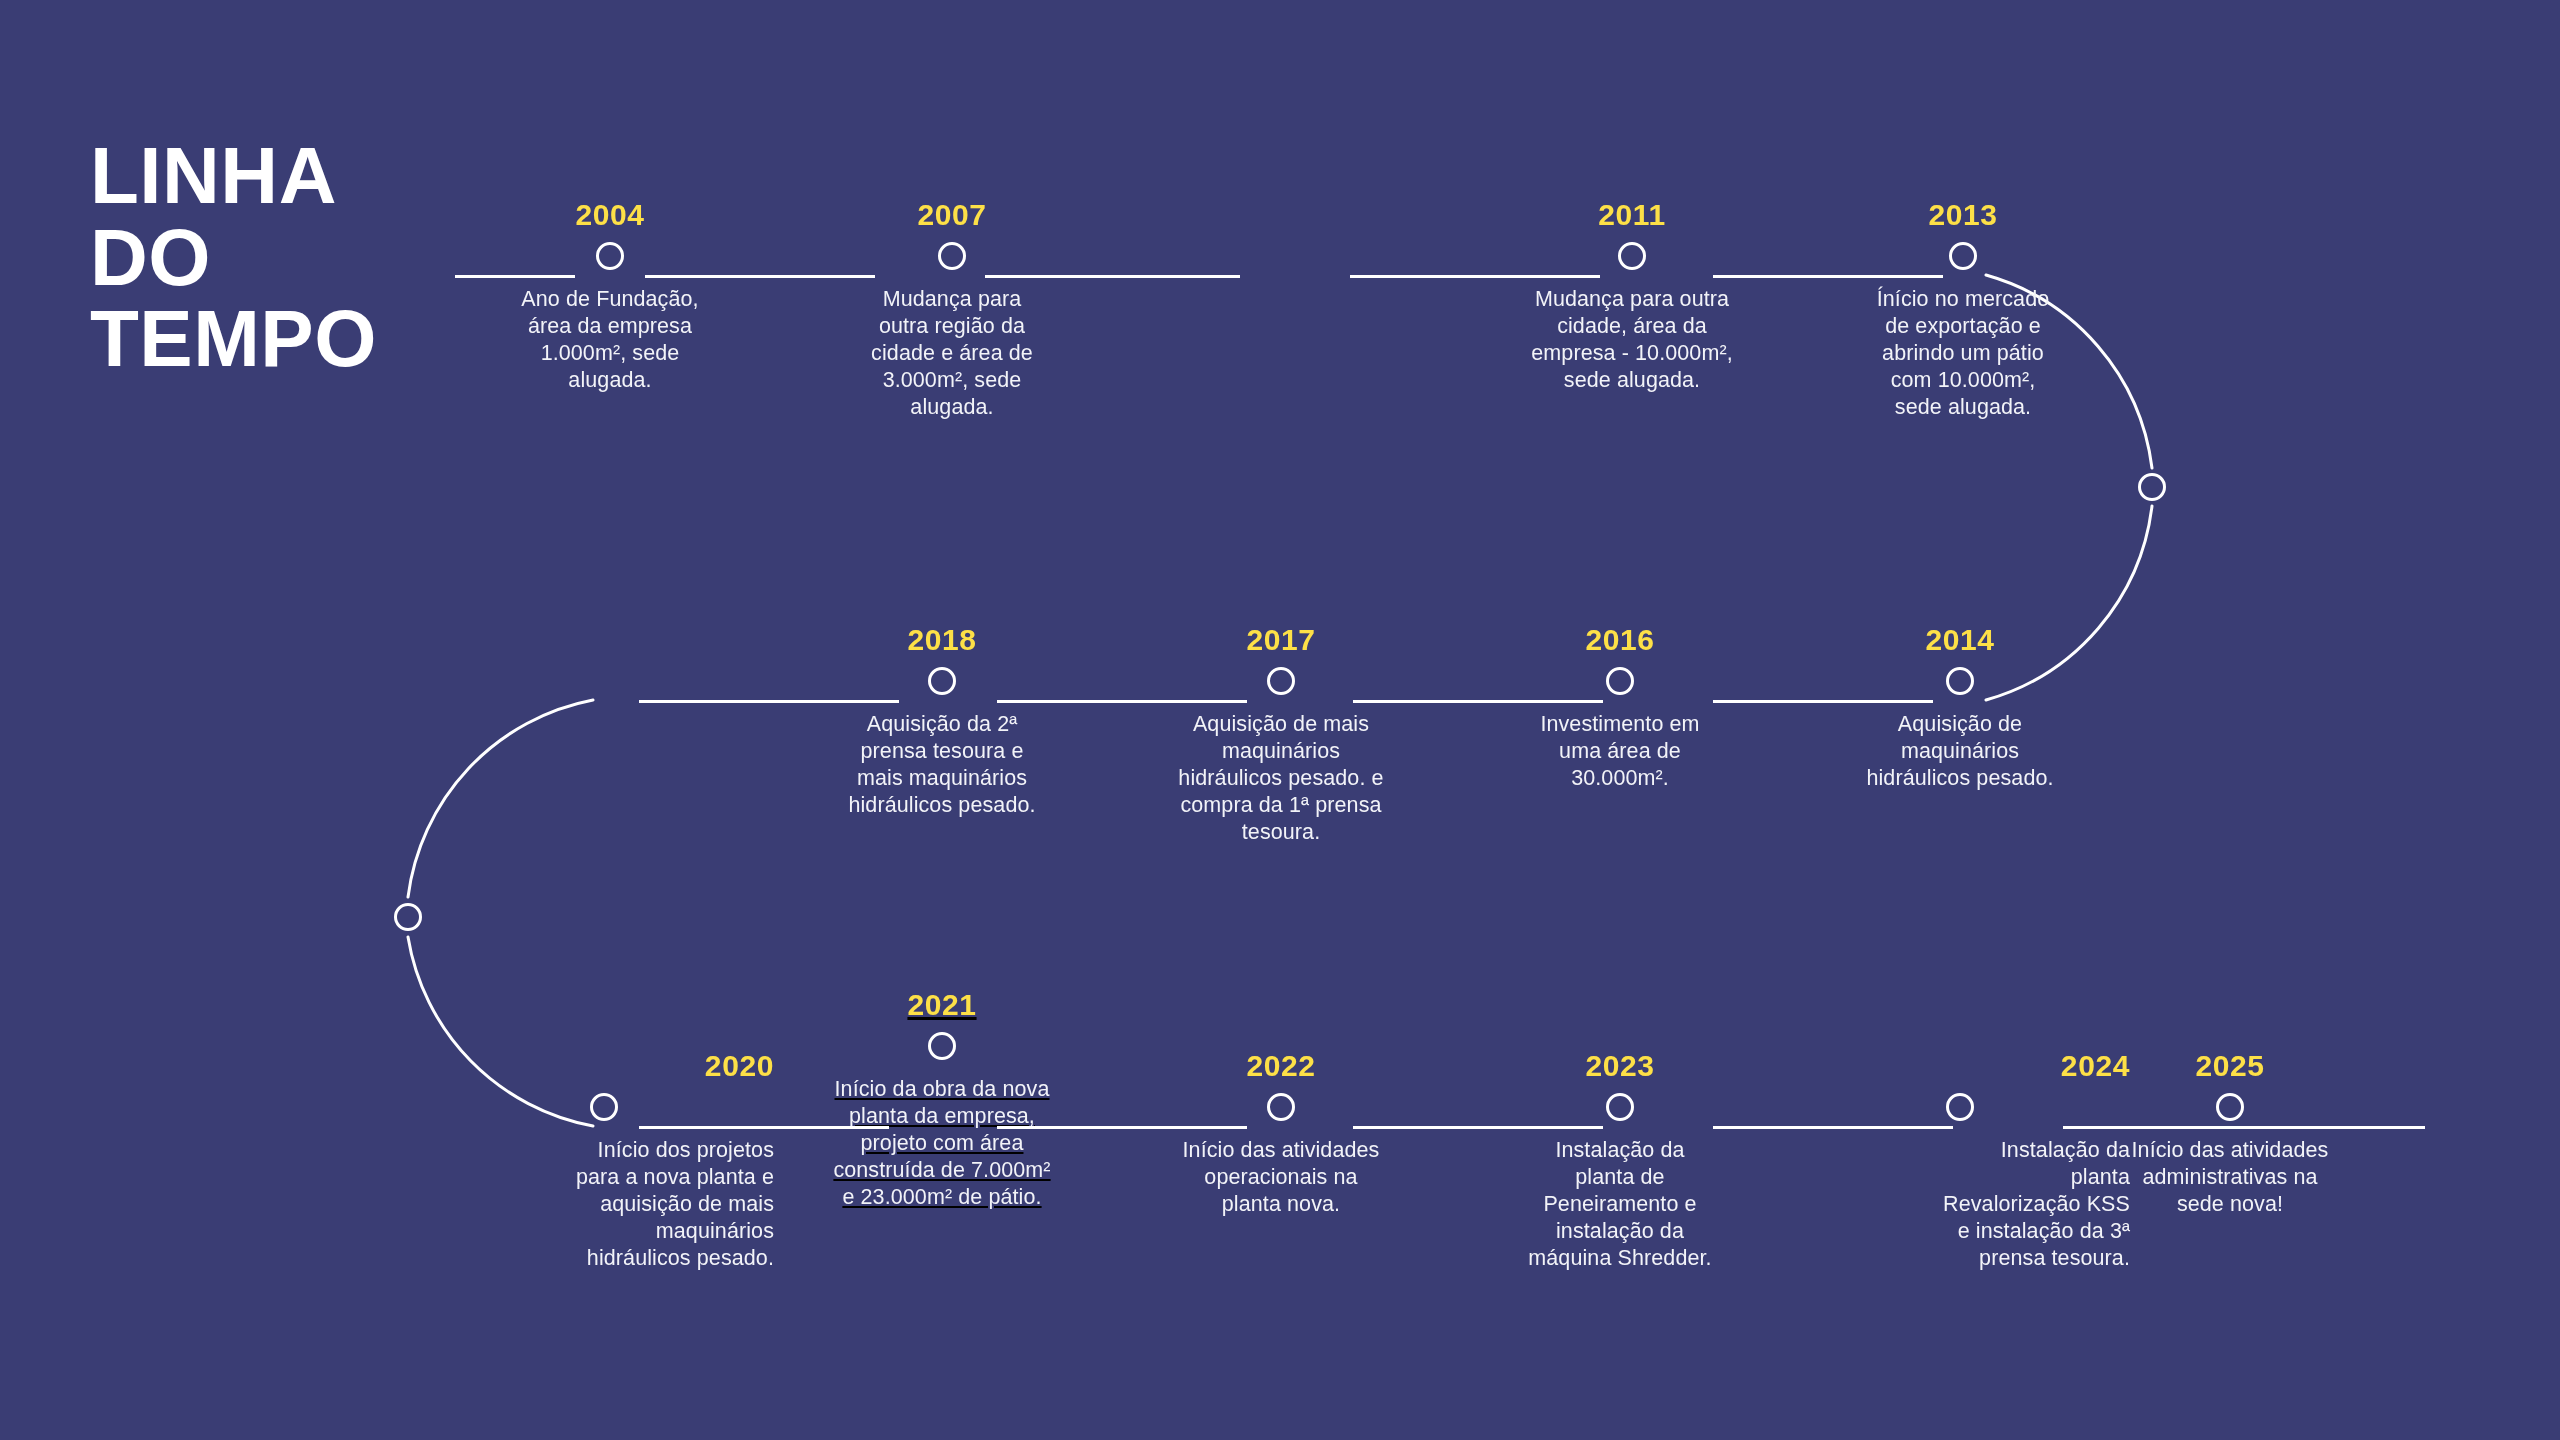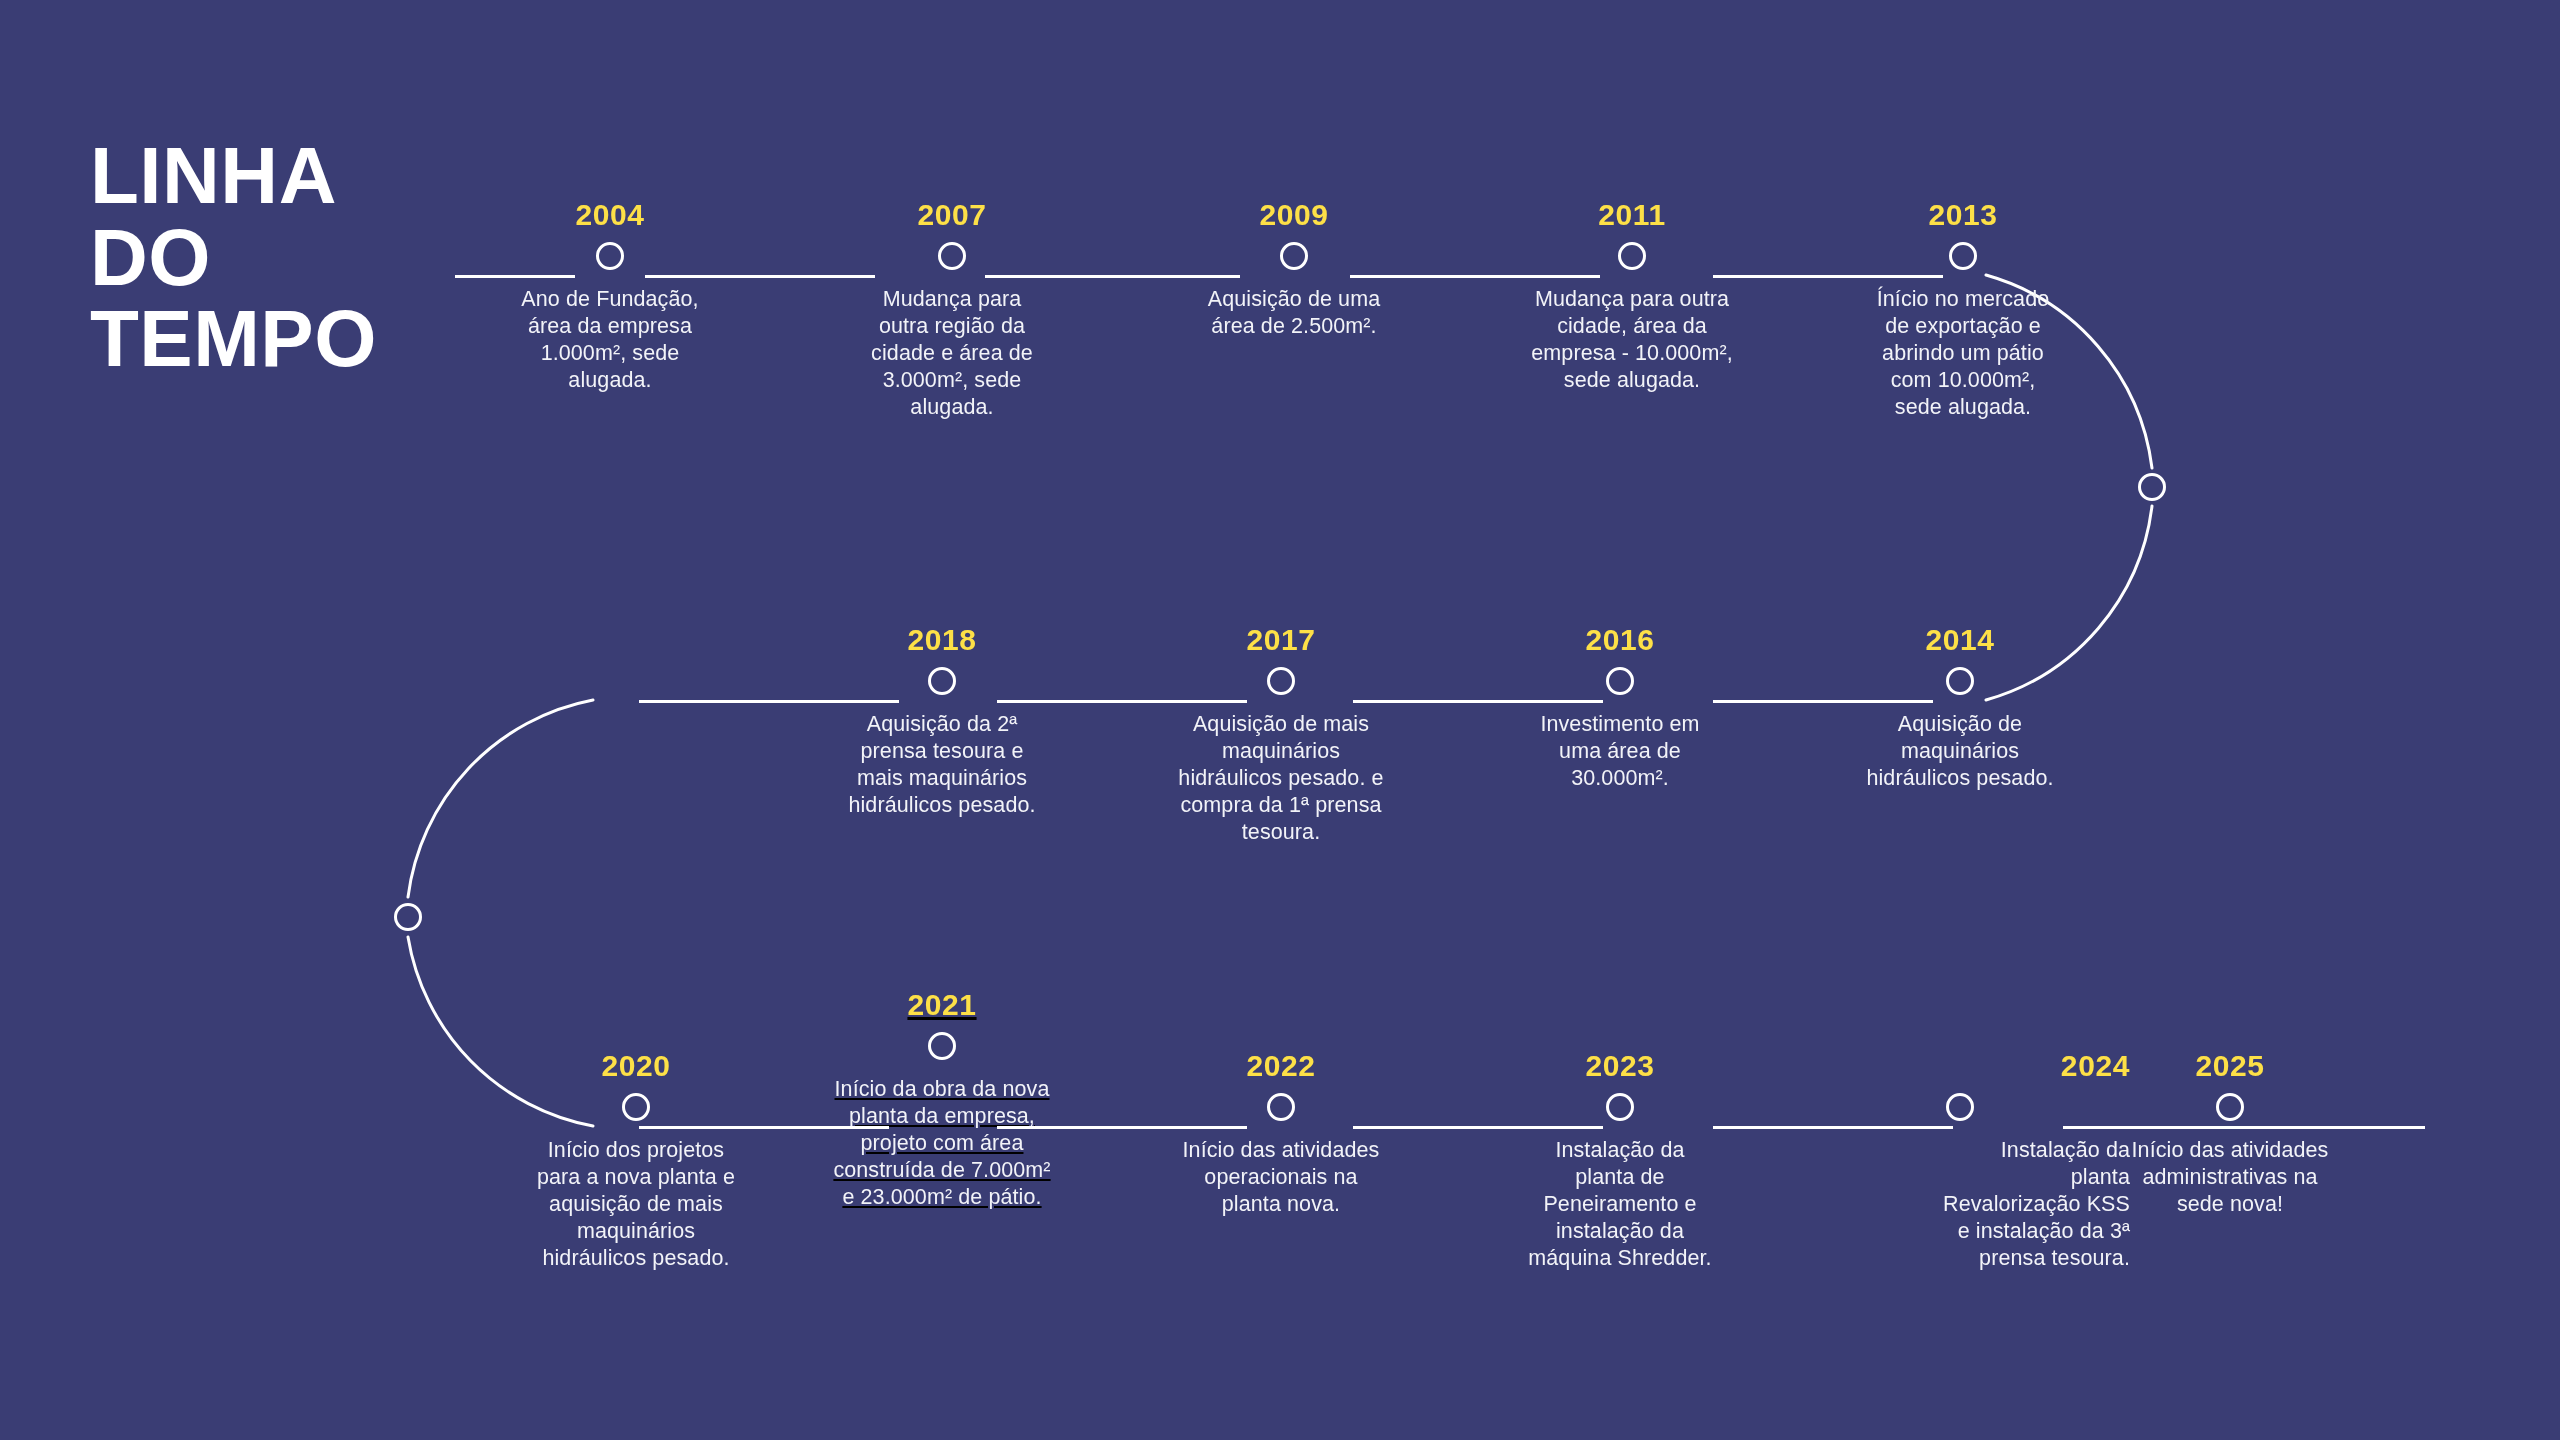--- a/index.html
+++ b/index.html
@@ -144,28 +144,20 @@
     <div class="dotrow">
         <span class="ring"></span>
       </div>
     <div class="desc">Mudança para
 outra região da
 cidade e área de
 3.000m², sede
 alugada.</div>
   </div>
 
-  <div class="node" style="left:1294px; top:200px;">
-    <div class="year">2009</div>
-    <div class="dotrow">
-        <span class="ring"></span>
-      </div>
-    <div class="desc">Aquisição de uma
-área de 2.500m².</div>
-  </div>
 
   <div class="node" style="left:1632px; top:200px;">
     <div class="year">2011</div>
     <div class="dotrow">
         <span class="ring"></span>
       </div>
     <div class="desc">Mudança para outra
 cidade, área da
 empresa - 10.000m²,
 sede alugada.</div>
@@ -219,21 +211,21 @@
   <div class="node" style="left:1960px; top:625px;">
     <div class="year">2014</div>
     <div class="dotrow">
         <span class="ring"></span>
       </div>
     <div class="desc">Aquisição de
 maquinários
 hidráulicos pesado.</div>
   </div>
 
-  <div class="node" style="left:636px; top:1051px;">
+  <div class="node" style="left:604px; top:1051px;text-align:right;">
     <div class="year">2020</div>
     <div class="dotrow">
         <span class="ring"></span>
       </div>
     <div class="desc">Início dos projetos
 para a nova planta e
 aquisição de mais
 maquinários
 hidráulicos pesado.</div>
   </div>

